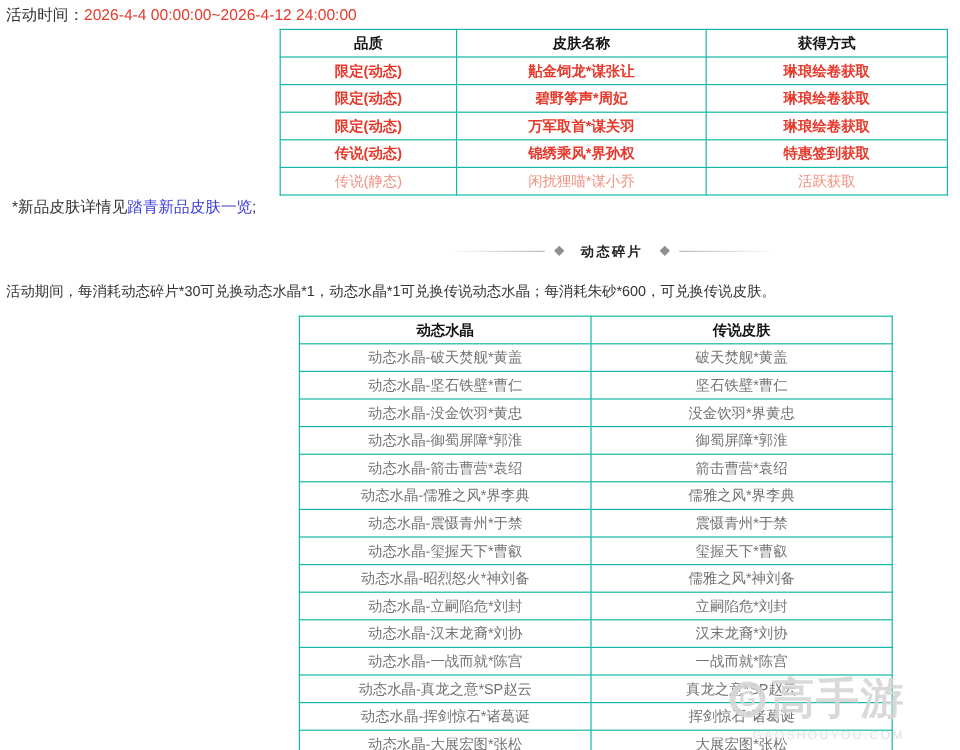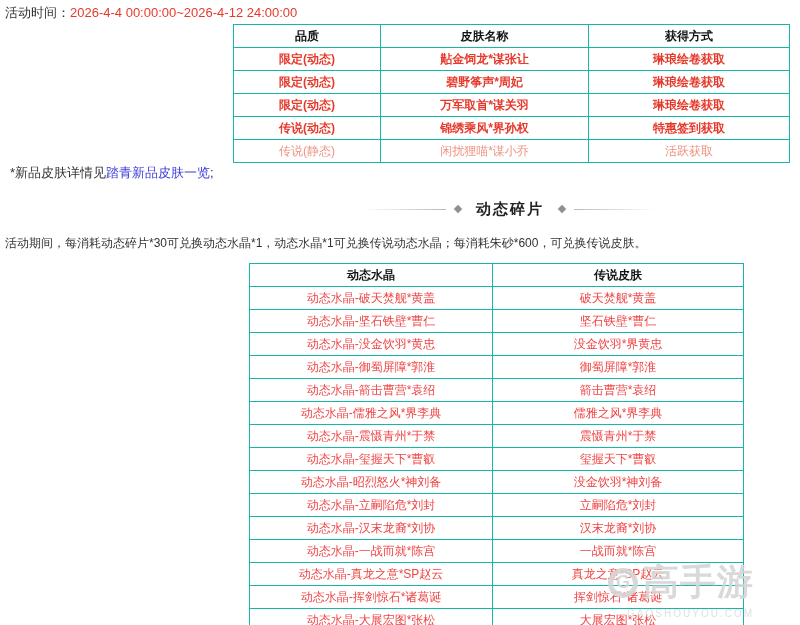--- a/index.html
+++ b/index.html
@@ -10,29 +10,29 @@
   .topline{position:absolute;left:5px;top:4px;font-size:13px;color:#333;white-space:nowrap;}
   .topline .date{color:#e6392b;margin-top:40px;}
   table{border-collapse:collapse;position:absolute;table-layout:fixed;background:#fff;}
   td,th{border:1px solid #14b8a6;text-align:center;font-size:12px;height:22px;padding:0 2px;
         overflow:hidden;white-space:nowrap;}
   th{font-weight:bold;color:#141414;font-size:12px;}
   .t1{left:233px;top:24px;width:556px;}
   .t1 .hot td{color:#e6392b;font-weight:bold;}
   .t1 .soft td{color:#f0917f;font-weight:normal;}
   .t2{left:249px;top:263px;width:494px;}
-  .t2 td{color:#ef4444;}
+  .t2 td{color:#737373;}
   .note{position:absolute;left:10px;top:164px;font-size:13px;color:#333;}
   .note a{color:#3d3dd8;text-decoration:none;cursor:pointer;}
   .sechead{position:absolute;left:210px;top:200px;width:600px;height:18px;
            display:flex;justify-content:center;align-items:center;gap:9px;}
   .sechead .line-l{width:82px;height:1px;background:linear-gradient(to left,#b9b9b9,rgba(185,185,185,0));}
   .sechead .line-r{width:82px;height:1px;background:linear-gradient(to right,#b9b9b9,rgba(185,185,185,0));}
   .diamond{width:6px;height:6px;background:#8f8f8f;transform:rotate(45deg);flex:0 0 auto;}
-  .sechead .title{font-size:15px;font-weight:bold;color:#222;letter-spacing:2px;padding:0 6px;}
+  .sechead .title{font-size:11px;font-weight:bold;color:#222;letter-spacing:2px;padding:0 6px;}
   .desc{position:absolute;left:5px;top:235px;font-size:12px;color:#333;white-space:nowrap;}
   .watermark{position:absolute;left:608px;top:558px;color:#d5d5d5;opacity:.9;
              pointer-events:none;z-index:5;}
   .wm-row{display:flex;align-items:center;gap:5px;}
   .wm-logo{width:30px;height:30px;border:5px solid #d5d5d5;border-radius:50%;
            display:flex;align-items:center;justify-content:center;
            font-size:18px;font-weight:bold;box-sizing:border-box;}
   .wm-name{font-size:36px;font-weight:bold;letter-spacing:1px;text-align:right;}
   .wm-domain{font-size:10px;letter-spacing:2px;text-align:right;color:#dcdcdc;margin-top:1px;}
 </style>
@@ -134,21 +134,21 @@
   <tr>
     <td>动态水晶-震慑青州*于禁</td>
     <td>震慑青州*于禁</td>
   </tr>
   <tr>
     <td>动态水晶-玺握天下*曹叡</td>
     <td>玺握天下*曹叡</td>
   </tr>
   <tr>
     <td>动态水晶-昭烈怒火*神刘备</td>
-    <td>没金饮羽*神刘备</td>
+    <td>儒雅之风*神刘备</td>
   </tr>
   <tr>
     <td>动态水晶-立嗣陷危*刘封</td>
     <td>立嗣陷危*刘封</td>
   </tr>
   <tr>
     <td>动态水晶-汉末龙裔*刘协</td>
     <td>汉末龙裔*刘协</td>
   </tr>
   <tr>

